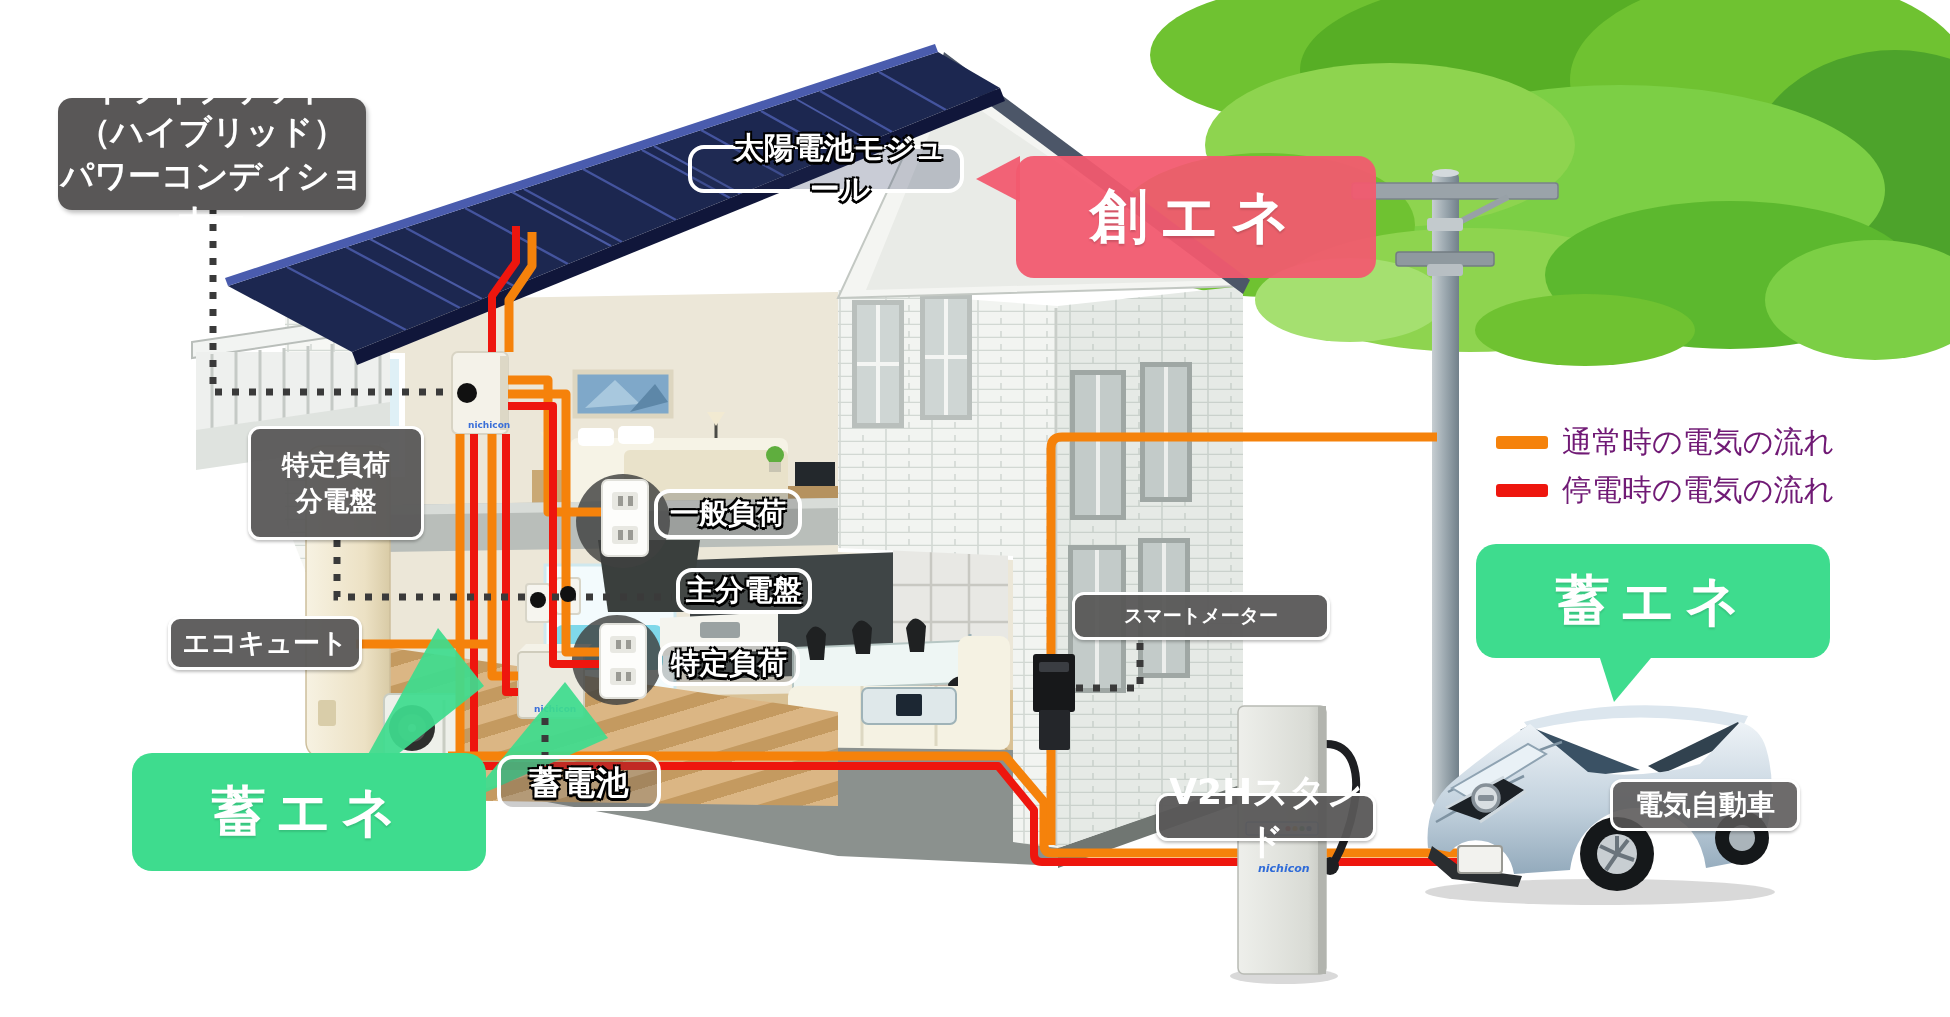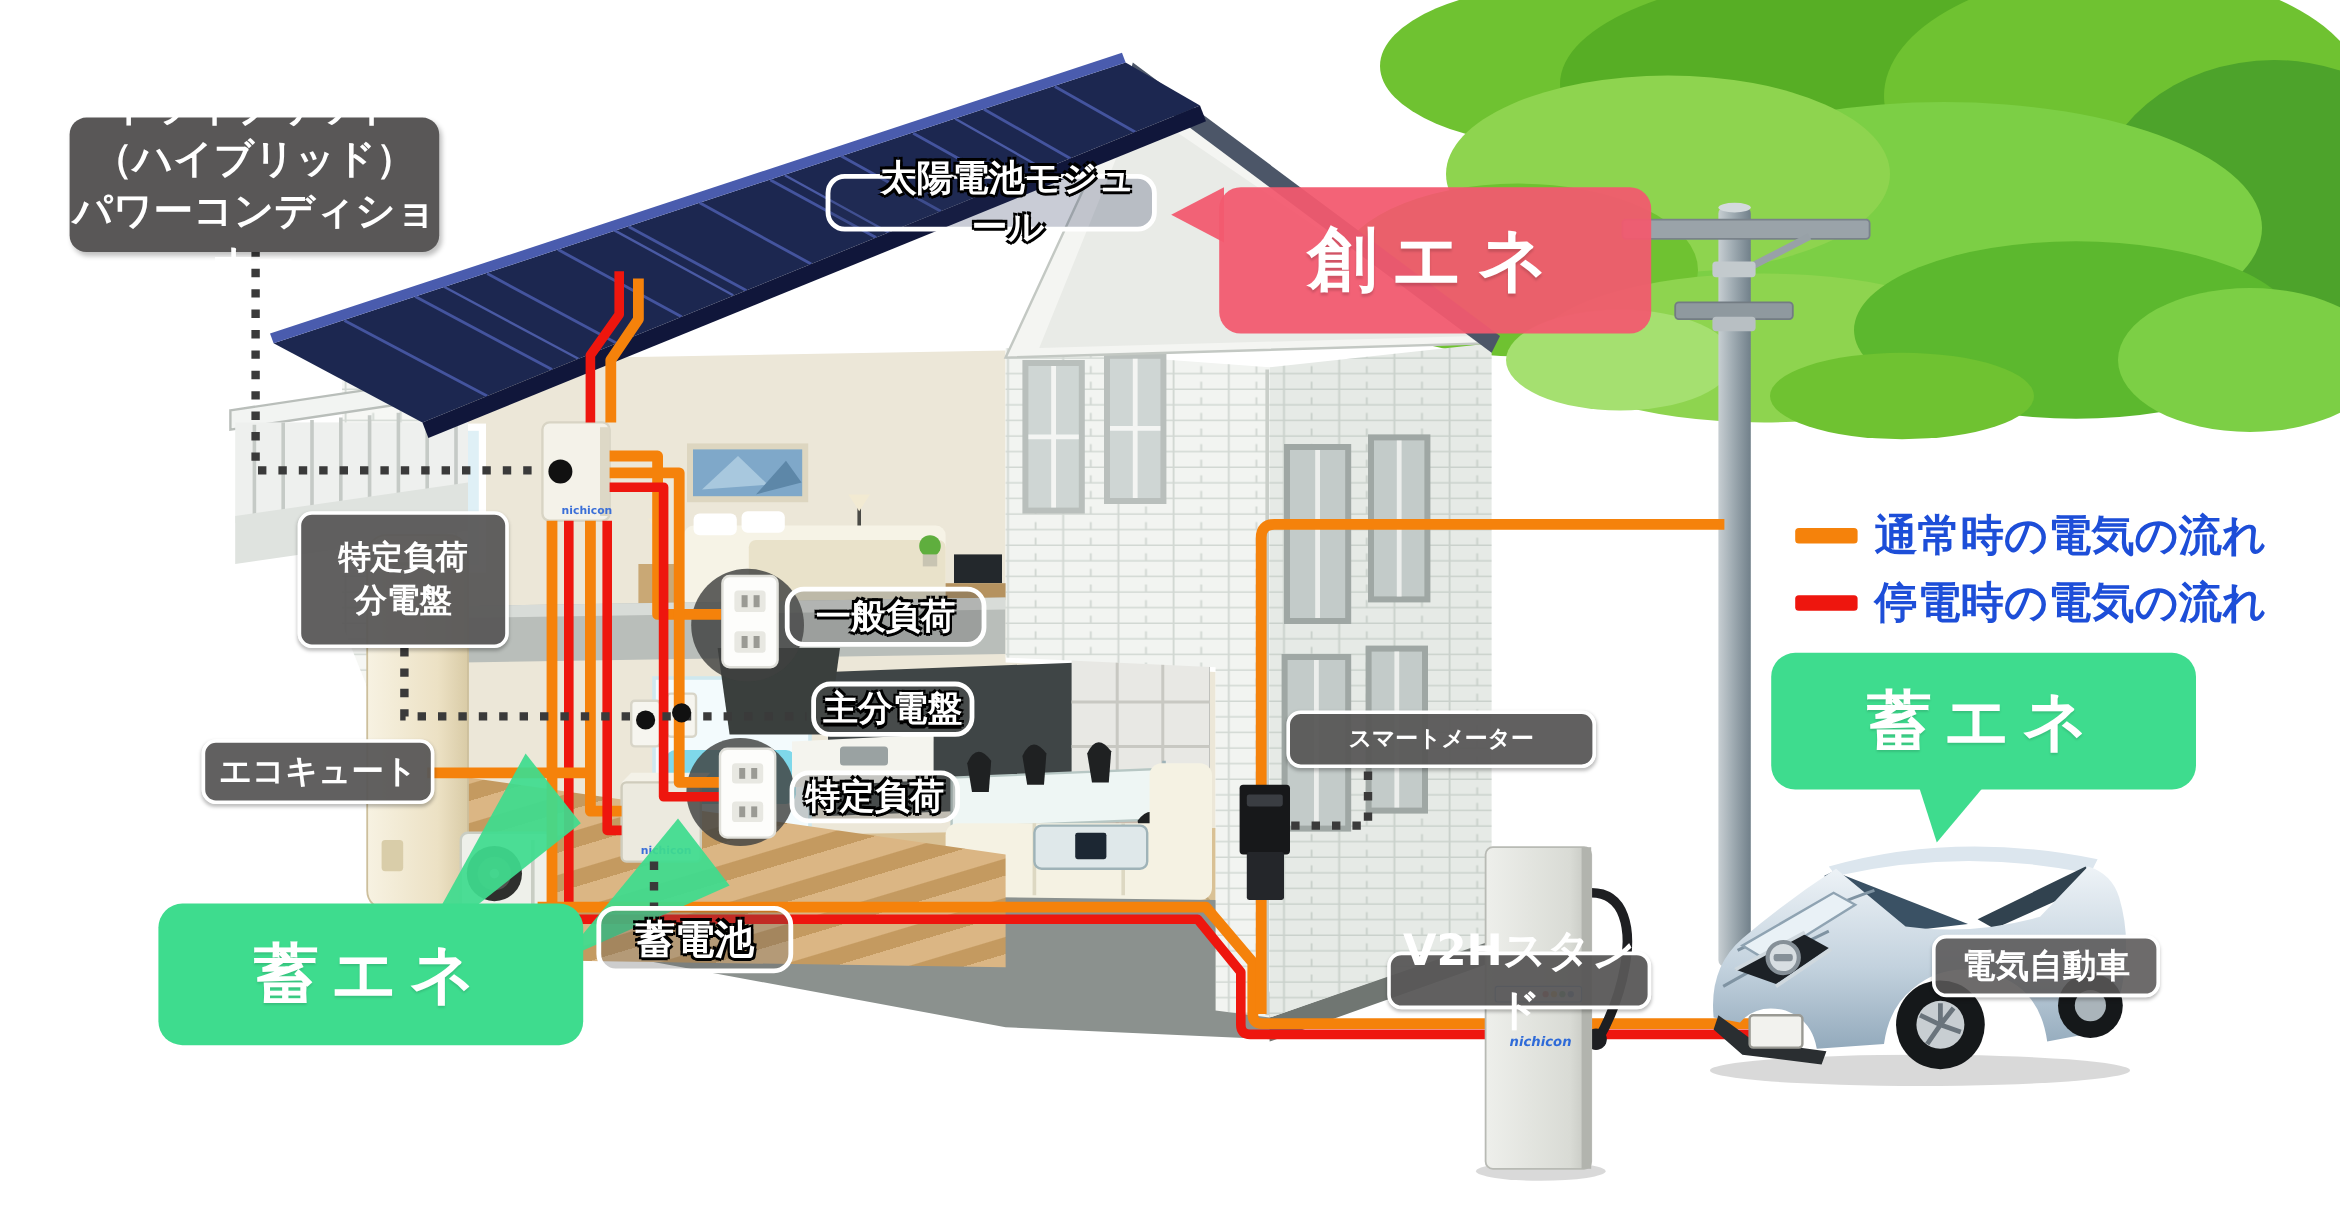--- a/index.html
+++ b/index.html
@@ -16,21 +16,21 @@
   .box-green{background:var(--c-green);border-radius:20px;font-size:54px;letter-spacing:10px;
        text-shadow:0 2px 2px rgba(0,0,0,.12);}
   .box-pink{background:rgba(242,89,110,.94);border-radius:18px;font-size:58px;letter-spacing:12px;
        text-shadow:0 2px 2px rgba(0,0,0,.15);}
   .tail{position:absolute;z-index:9;width:0;height:0;}
   .lines{display:block;line-height:1.32;}
   .lines span{display:block;}
   #legend{position:absolute;z-index:10;left:1496px;top:422px;}
   .leg-row{display:flex;align-items:center;margin-bottom:7px;}
   .leg-swatch{width:52px;height:13px;border-radius:3px;margin-right:14px;}
-  .leg-text{color:#1d4ed8;font-weight:bold;font-size:36px;font-family:"DejaVu Sans","Liberation Sans",sans-serif;}
+  .leg-text{color:#701a75;font-weight:normal;font-size:30px;font-family:"DejaVu Sans","Liberation Sans",sans-serif;}
 </style>
 </head>
 <body>
 
 <div id="stage">
 
 <svg id="scene" width="1950" height="1017" viewBox="0 0 1950 1017">
   <defs>
     <linearGradient id="poleG" x1="0" y1="0" x2="1" y2="0">
       <stop offset="0" stop-color="#c7ced2"></stop>
@@ -355,21 +355,21 @@
 
 <div class="lbl box-solid" style="left:248px;top:426px;width:176px;height:114px;font-size:27px;">
   <span class="lines">
     <span>特定負荷</span>
     <span>分電盤</span>
   </span>
 </div>
 
 <div class="lbl box-solid" style="left:168px;top:616px;width:194px;height:54px;font-size:27px;">エコキュート</div>
 
-<div class="lbl box-glass" style="left:654px;top:489px;width:168px;height:50px;font-size:29px;">一般負荷</div>
+<div class="lbl box-glass" style="left:654px;top:489px;width:148px;height:50px;font-size:29px;">一般負荷</div>
 
 <div class="lbl box-glass" style="left:676px;top:568px;width:136px;height:46px;font-size:29px;">主分電盤</div>
 
 <div class="lbl box-glass" style="left:658px;top:642px;width:142px;height:44px;font-size:29px;">特定負荷</div>
 
 <div class="lbl box-glass" style="left:497px;top:755px;width:164px;height:56px;font-size:33px;text-align:right;">蓄電池</div>
 
 <div class="lbl box-green" style="left:132px;top:753px;width:354px;height:118px;">蓄エネ</div>
 
 <div class="lbl box-solid" style="left:1072px;top:592px;width:258px;height:48px;font-size:19px;">スマートメーター</div>

